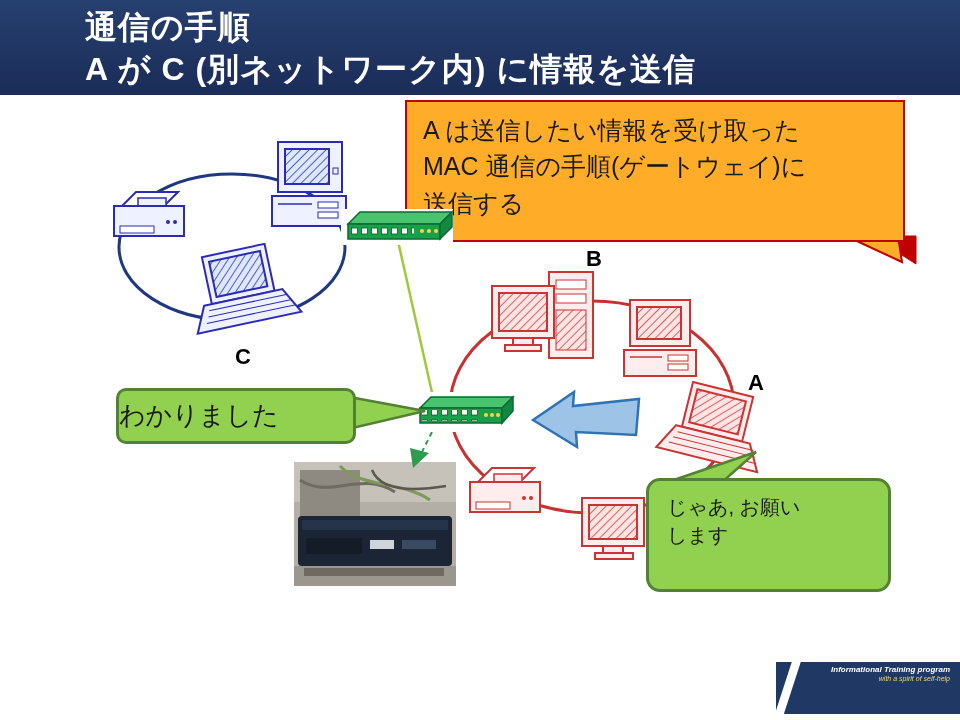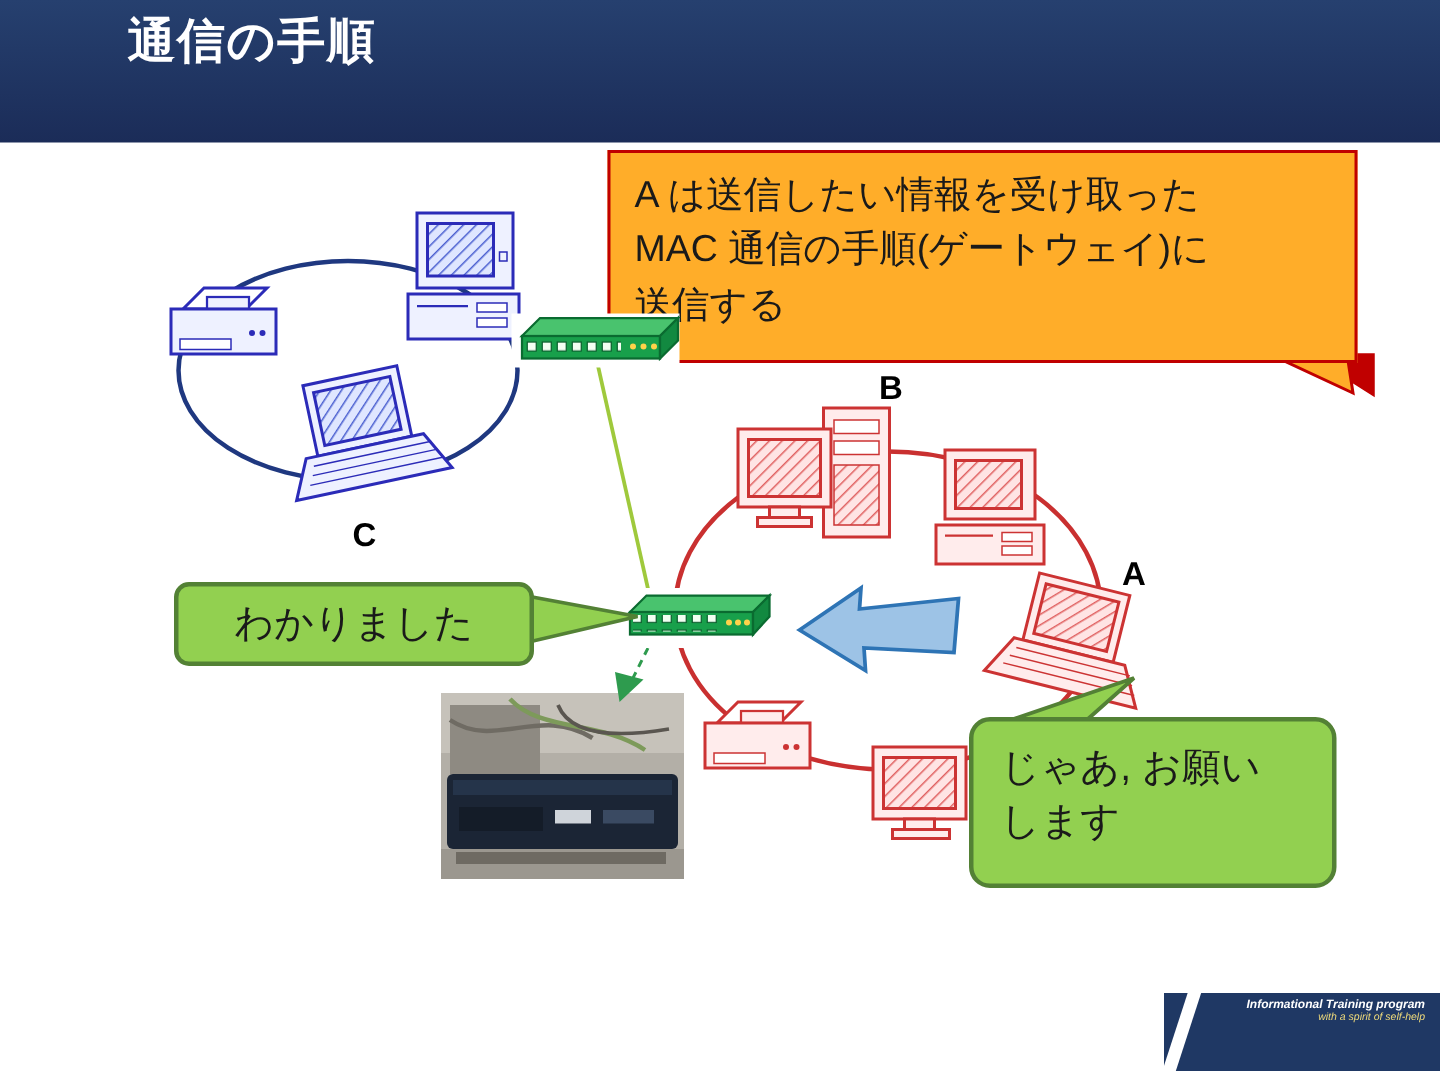--- a/index.html
+++ b/index.html
@@ -21,41 +21,42 @@
   
   .callout{position:absolute;box-sizing:border-box;color:#1a1a1a;white-space:pre-line;z-index:3;}
   .callout-orange{
     left:405px;top:100px;width:500px;height:142px;
     background:#FFAD29;border:2px solid #C00000;
     font-size:25px;line-height:1.45;padding:10px 16px;
   }
   .callout-green{background:#92D050;border:3px solid #538135;}
   .callout-ok{
     left:116px;top:388px;width:240px;height:56px;border-radius:10px;
-    font-size:26px;text-align:center;line-height:48px;white-space:normal;
+    font-size:26px;text-align:left;line-height:48px;white-space:normal;
   }
   .callout-request{
     left:646px;top:478px;width:245px;height:114px;border-radius:14px;
-    font-size:26px;line-height:1.4;padding:12px 10px 0 18px;
+    font-size:20px;line-height:1.4;padding:12px 10px 0 18px;
   }
   
   .logo{position:absolute;right:0;top:662px;width:184px;height:52px;background:#1F3864;z-index:3;overflow:hidden;}
   .logo-slash{position:absolute;left:7px;top:-4px;width:9px;height:62px;background:#ffffff;transform:skewX(-18deg);}
   .logo-text{position:absolute;right:10px;top:2px;text-align:right;color:#ffffff;}
   .logo-title{font-family:"Liberation Serif","DejaVu Serif",serif;font-style:italic;font-weight:bold;font-size:27px;line-height:1;}
   .logo-sub1{font-size:8px;font-style:italic;font-weight:bold;color:#ffffff;margin-top:2px;line-height:1.1;}
   .logo-sub2{font-size:7px;font-style:italic;color:#ecd87a;line-height:1.1;}
 </style>
 </head>
 <body>
 
 <div class="slide">
 
   <header class="slide-header">
     <div class="title-line">通信の手順</div>
+    <div class="title-line">A が C (別ネットワーク内) に情報を送信</div>
   </header>
 
   <svg class="diagram" viewBox="0 0 960 720" xmlns="http://www.w3.org/2000/svg">
     <defs>
       <pattern id="hatchBlue" width="6" height="6" patternUnits="userSpaceOnUse" patternTransform="rotate(45)">
         <rect width="6" height="6" fill="#dfe6ff"></rect>
         <line x1="0" y1="0" x2="0" y2="6" stroke="#4a5fd0" stroke-width="2"></line>
       </pattern>
       <pattern id="hatchRed" width="6" height="6" patternUnits="userSpaceOnUse" patternTransform="rotate(45)">
         <rect width="6" height="6" fill="#ffe4e4"></rect>

